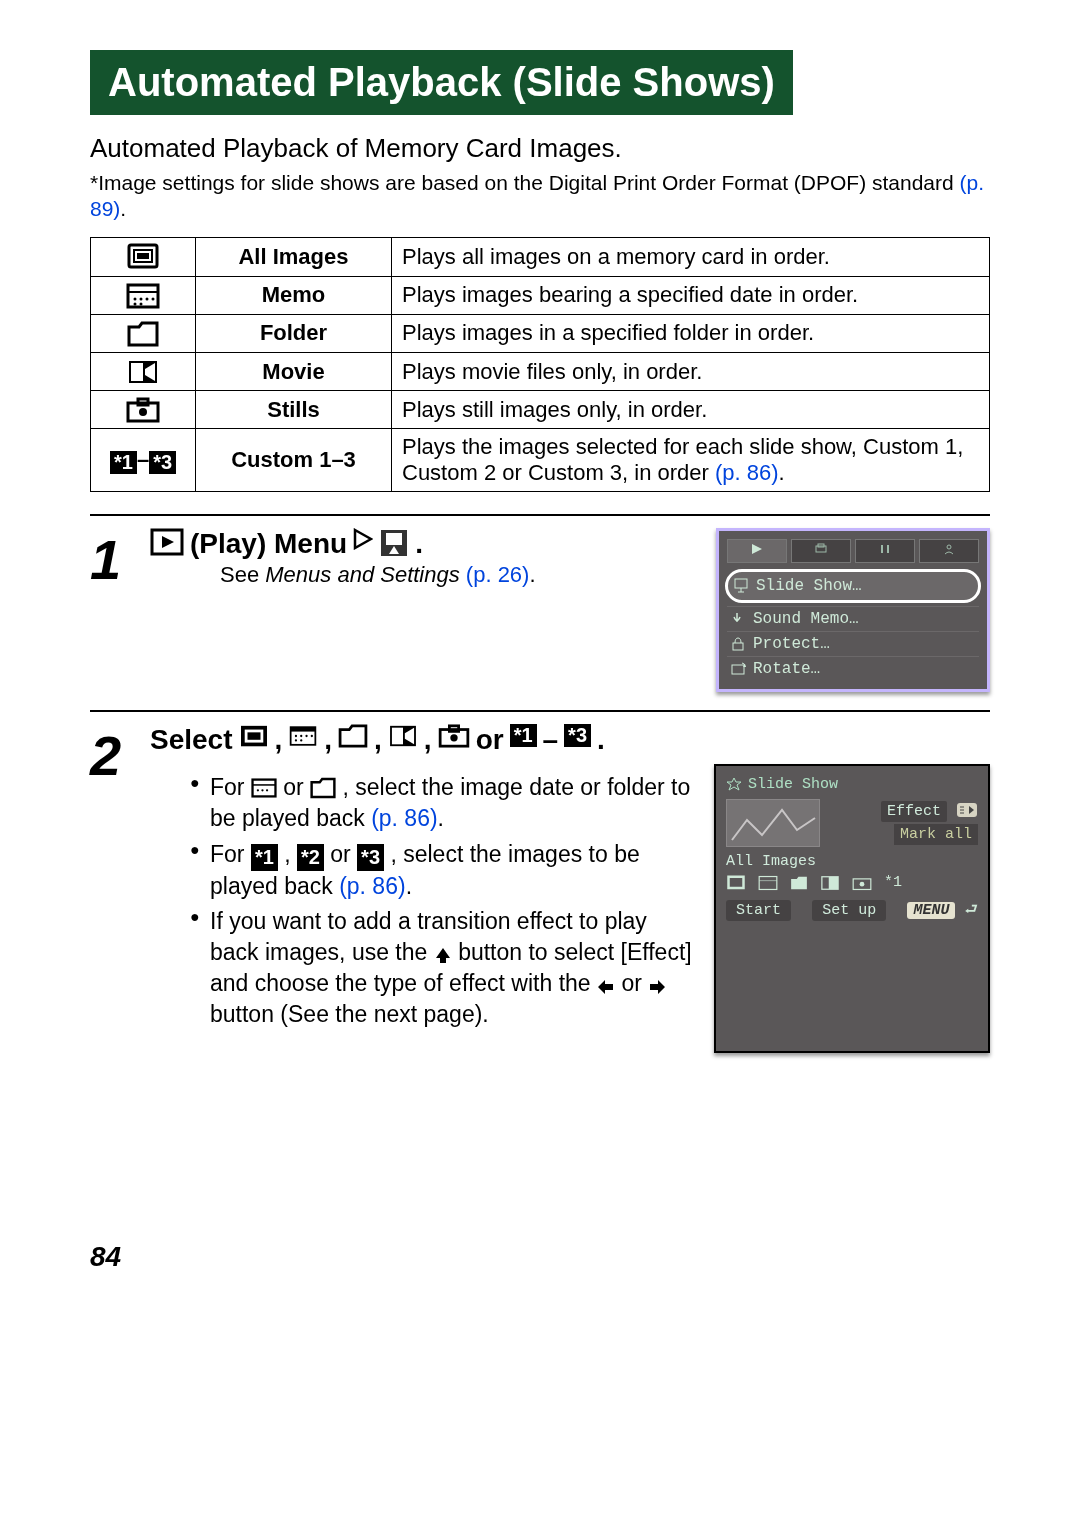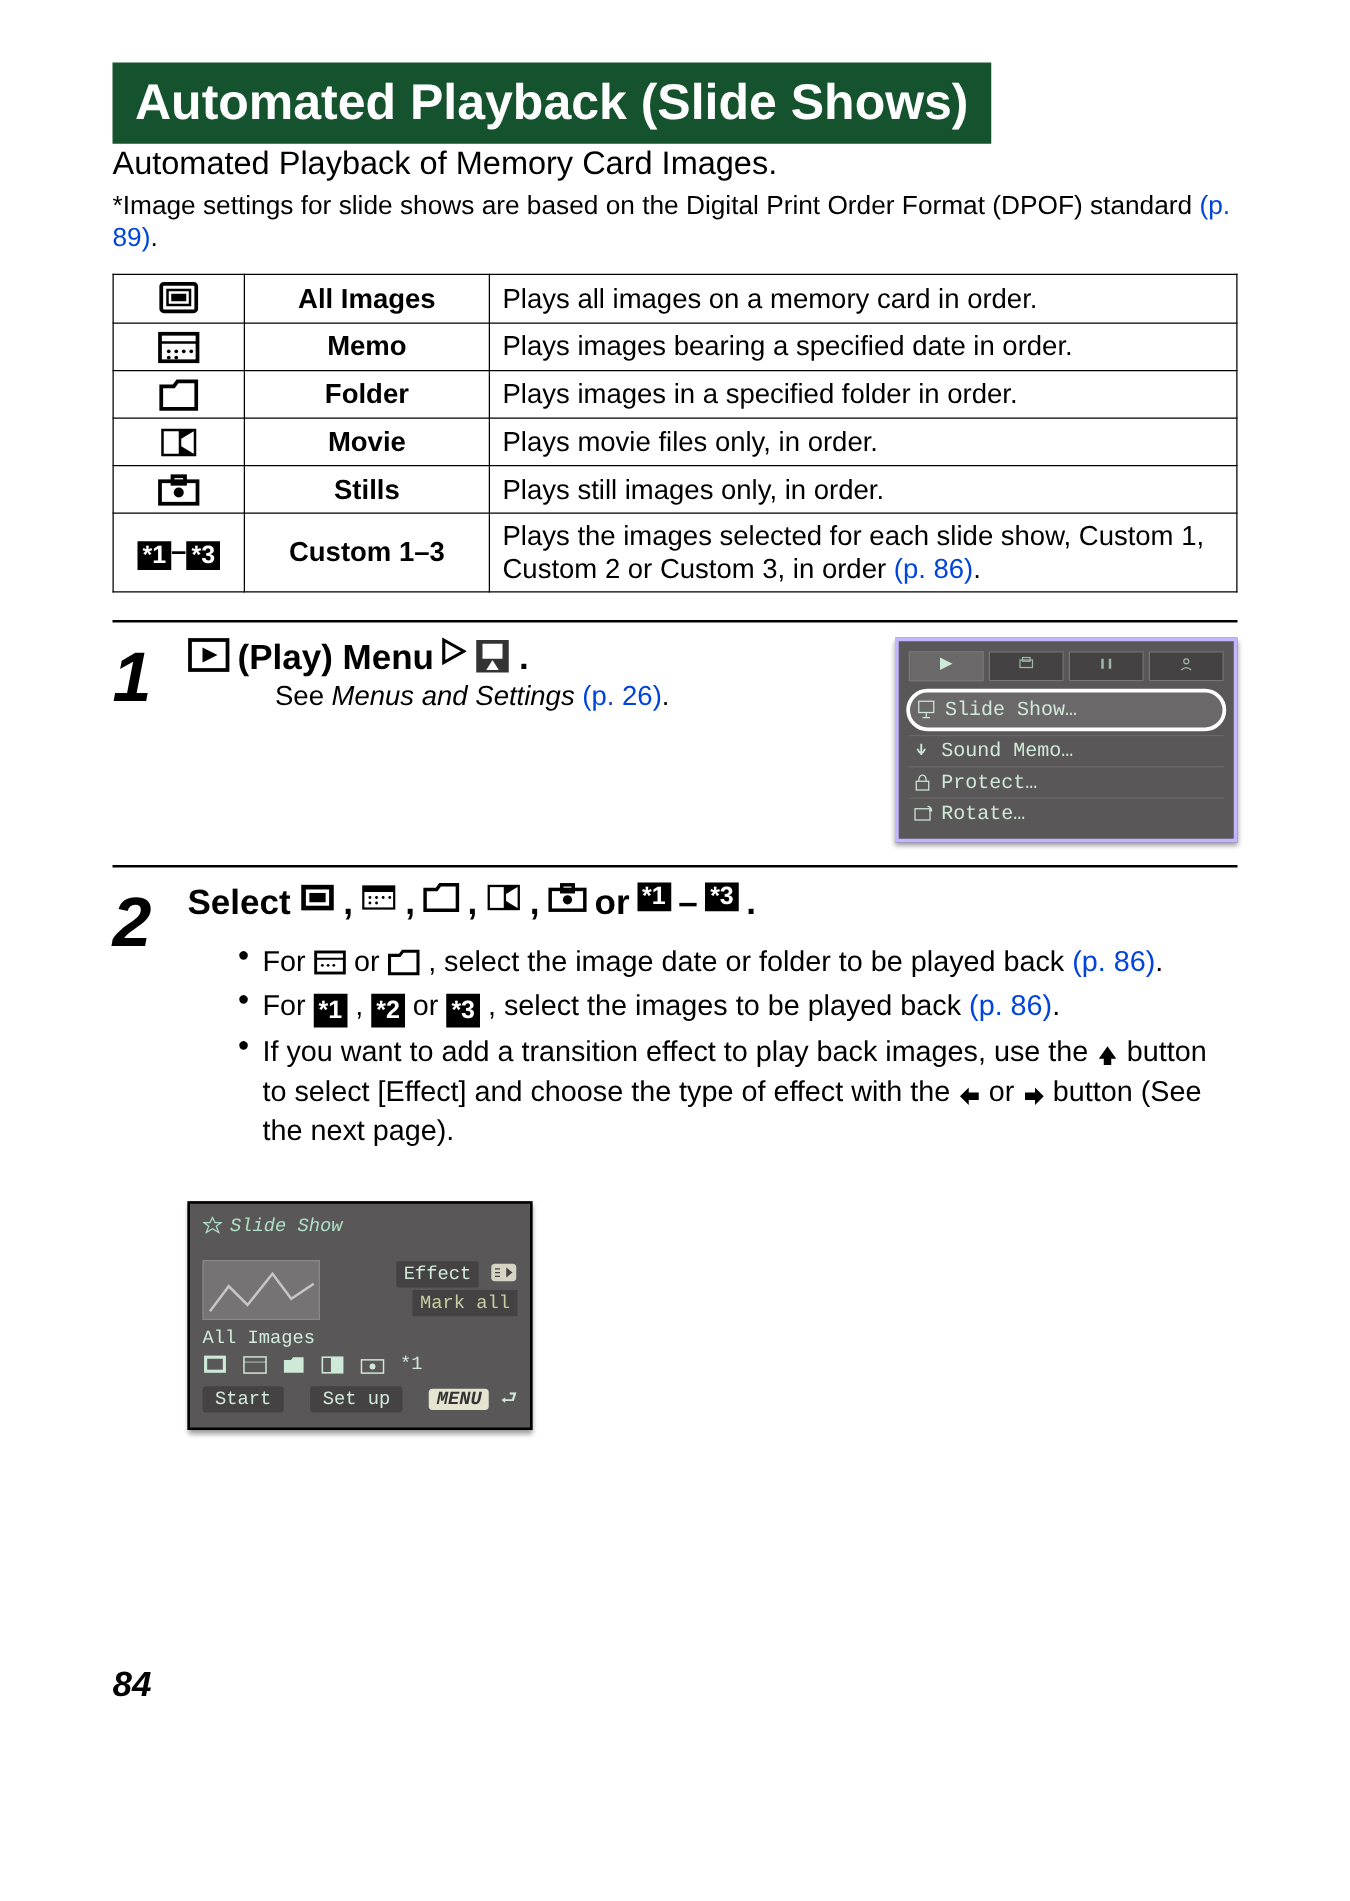--- a/index.html
+++ b/index.html
@@ -16,21 +16,21 @@
   .title-bar {
     background: #14532d;
     color: #fff;
     font-weight: 900;
     font-size: 40px;
     padding: 10px 18px;
     display: inline-block;
   }
   .subtitle {
     font-size: 26px;
-    margin-top: 0;
+    margin-top: 18px;
   }
   .footnote {
     font-size: 21px;
     margin-top: 6px;
     line-height: 1.25;
   }
   .pageref { color: #0044dd; }
   table.opts {
     border-collapse: collapse;
     width: 100%;
@@ -132,21 +132,21 @@
   .screenshot2 {
     width: 252px;
     background: #5a5758;
     color: #cfe9d8;
     font-family: "Courier New", monospace;
     font-size: 15px;
     padding: 10px;
     border: 2px solid #000;
     box-shadow: 0 3px 4px rgba(0,0,0,0.4);
   }
-  .ss2-title { color: #aee0c4; margin-bottom: 18px; display:flex; align-items:center; gap:6px;font-style:italic; }
+  .ss2-title { color: #aee0c4; margin-bottom: 6px; display:flex; align-items:center; gap:6px; }
   .ss2-thumb-row {
     display:flex; gap:8px; align-items:center;
   }
   .ss2-thumb {
     width: 92px; height: 46px; background: #767374; border:1px solid #8a8788;
   }
   .ss2-effect { background:#454243; color:#d0eadb; padding:2px 6px; border-radius:2px; }
   .ss2-markall { background:#454243; color:#c9cfa0; padding:2px 6px; margin-top:4px; display:inline-block; }
   .ss2-allimg { color:#d0eadb; margin-top:6px; }
   .ss2-icons-row { display:flex; gap:12px; margin-top:4px; }
@@ -409,21 +409,21 @@
               <rect x="12" y="2" width="10" height="6" fill="none" stroke="#000" stroke-width="3"></rect>
               <circle cx="17" cy="15" r="4" fill="#000"></circle>
             </svg>
           <span> or </span>
           <span class="inline-box">*1</span>
             <span style="font-weight:900">–</span>
             <span class="inline-box">*3</span>
           <span>.</span>
         </div>
 
-        <div class="row-flex" style="margin-top:8px;flex-direction:column;">
+        <div class="row-flex" style="margin-top:8px;">
           <div class="text">
             <ul class="bullets">
               <li>
                 <span>For </span>
                 <svg class="inline-icon" width="26" height="22" viewBox="0 0 34 26">
                     <rect x="2" y="2" width="30" height="22" fill="none" stroke="#000" stroke-width="3"></rect>
                     <line x1="2" y1="9" x2="32" y2="9" stroke="#000" stroke-width="2"></line>
                     <circle cx="9" cy="16" r="1.5" fill="#000"></circle>
                     <circle cx="15" cy="16" r="1.5" fill="#000"></circle>
                     <circle cx="21" cy="16" r="1.5" fill="#000"></circle>

